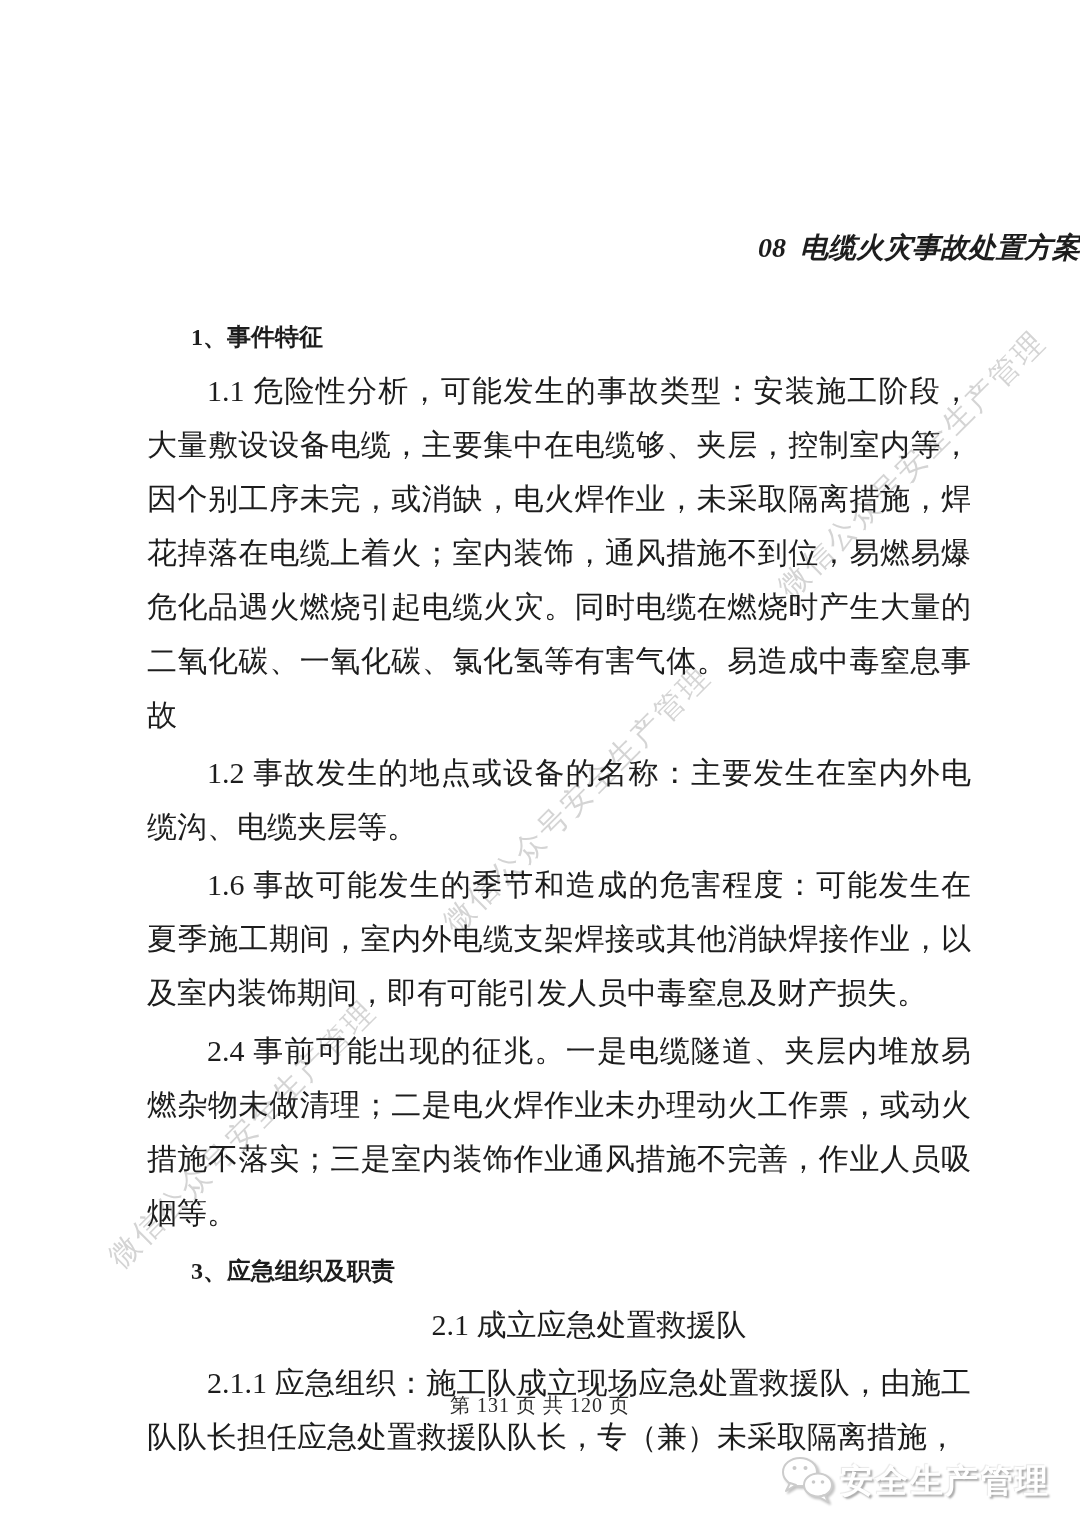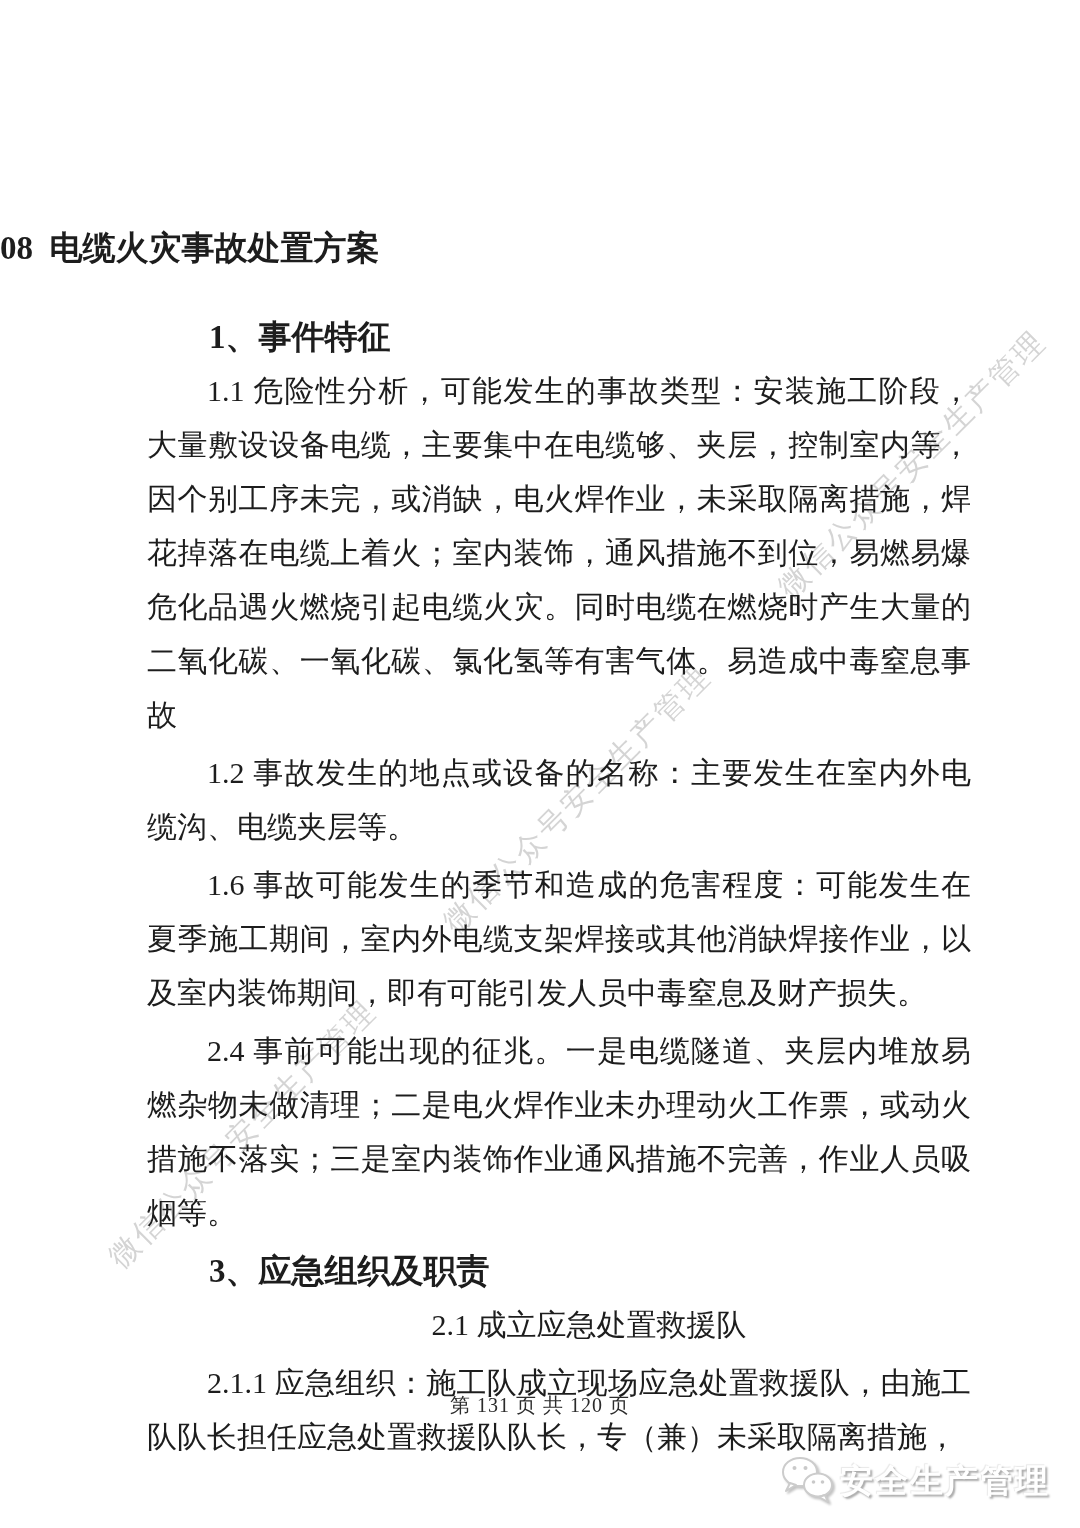--- a/index.html
+++ b/index.html
@@ -31,36 +31,37 @@
     pointer-events: none;
     z-index: 1;
   }
   .watermark-band .wm-rep { display:inline-block; margin-right: 100px; }
 
   
   .doc-title {
     position: absolute;
     left: 0; right: 0;
     top: 226px;
-    text-align: left;
-    font-size: 33px;
+    text-align: right;
+    font-size: 28px;
     font-weight: bold;
     line-height: 44px;
     white-space: pre;
     z-index: 2;
+    font-style: italic;
   }
   .body-col {
     position: absolute;
     left: 143px;
     top: 310px;
     width: 828px;
     z-index: 2;
   }
   .heading {
-    font-size: 33px;
+    font-size: 24px;
     font-weight: bold;
     line-height: 54px;
     text-indent: 2em;
     margin: 0;
   }
   .para {
     font-size: 30px;
     line-height: 54px;
     text-align: justify;
     text-justify: inter-ideograph;

